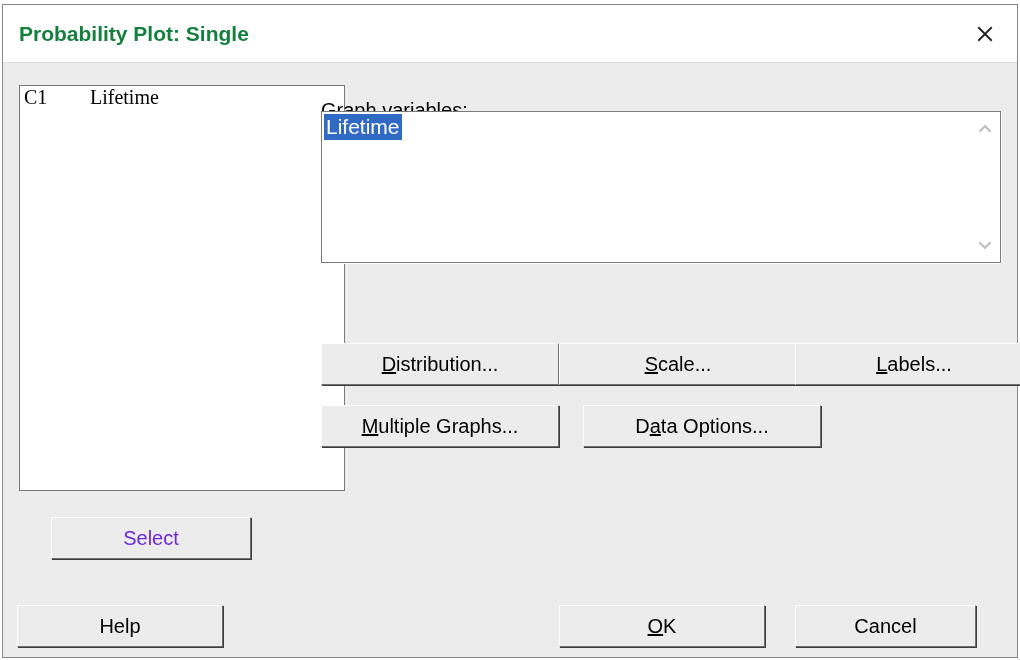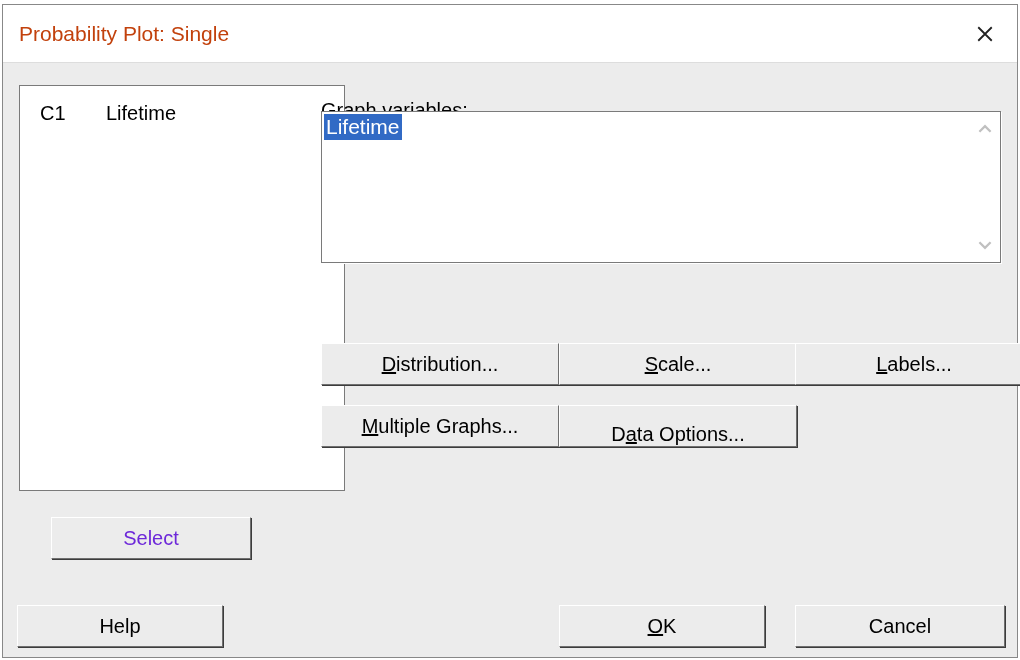--- a/index.html
+++ b/index.html
@@ -15,37 +15,38 @@
     width: 1016px; height: 654px;
     background: #ececec;
     border: 1px solid #888;
   }
   .titlebar {
     height: 58px; background: #ffffff;
     display: flex; align-items: center; justify-content: space-between;
     padding: 0 10px 0 16px;
     border-bottom: 1px solid #ddd;
   }
-  .titlebar-title { font-size: 21px; color: #c2410c; }
+  .titlebar-title { font-size: 21px; color: #15803d; font-weight: bold; }
   .close-x {
     width: 44px; height: 44px; display:flex; align-items:center; justify-content:center;
     font-size: 22px; cursor: default;
   }
   .close-x svg { width: 18px; height: 18px; }
   .body {
     position: relative;
     width: 100%; height: calc(100% - 58px);
   }
   .column-list {
     position: absolute; left: 16px; top: 22px;
     width: 326px; height: 406px;
     background: #fff;
     border: 1px solid #7a7a7a;
     box-shadow: inset 1px 1px 0 #fff;
-    padding: 16px;
+    padding: 0;
+    font-family: Liberation Serif, serif;
   }
   .column-row {
     display: flex; gap: 18px; padding: 0 4px; font-size: 20px;
   }
   .column-col-id { width: 48px; }
   .label-graphvars {
     position: absolute; left: 318px; top: 36px;
     font-size: 20px;
   }
   .graphvars-box {
@@ -87,26 +88,26 @@
   .btn.disabled { color:#6d28d9; }
   .btn .u { text-decoration: underline; }
   
   .opt { width: 238px; height: 42px; }
   
   .b-dist { left: 318px; top: 280px; }
   .b-scale { left: 556px; top: 280px; text-align: right; }
   .b-labels { left: 792px; top: 280px; }
   
   .b-mgraphs { left: 318px; top: 342px; }
-  .b-dopts  { left: 556px; top: 342px; align-items: flex-end; }
+  .b-dopts  { left: 580px; top: 342px; }
   
   .b-select { left: 48px; top: 454px; width: 200px; height: 42px; }
   .b-help   { left: 14px; top: 542px; width: 206px; height: 42px; }
   .b-ok     { left: 556px; top: 542px; width: 206px; height: 42px; }
-  .b-cancel { left: 792px; top: 542px; width: 210px; height: 42px; }
+  .b-cancel { left: 792px; top: 542px; width: 181px; height: 42px; }
 </style>
 </head>
 <body>
 
 <div class="dialog">
   <div class="titlebar">
     <div class="titlebar-title">Probability Plot: Single</div>
     <div class="close-x">
       <svg viewBox="0 0 16 16">
           <path d="M2 2 L14 14 M14 2 L2 14" stroke="#222" stroke-width="1.6" fill="none"></path>

